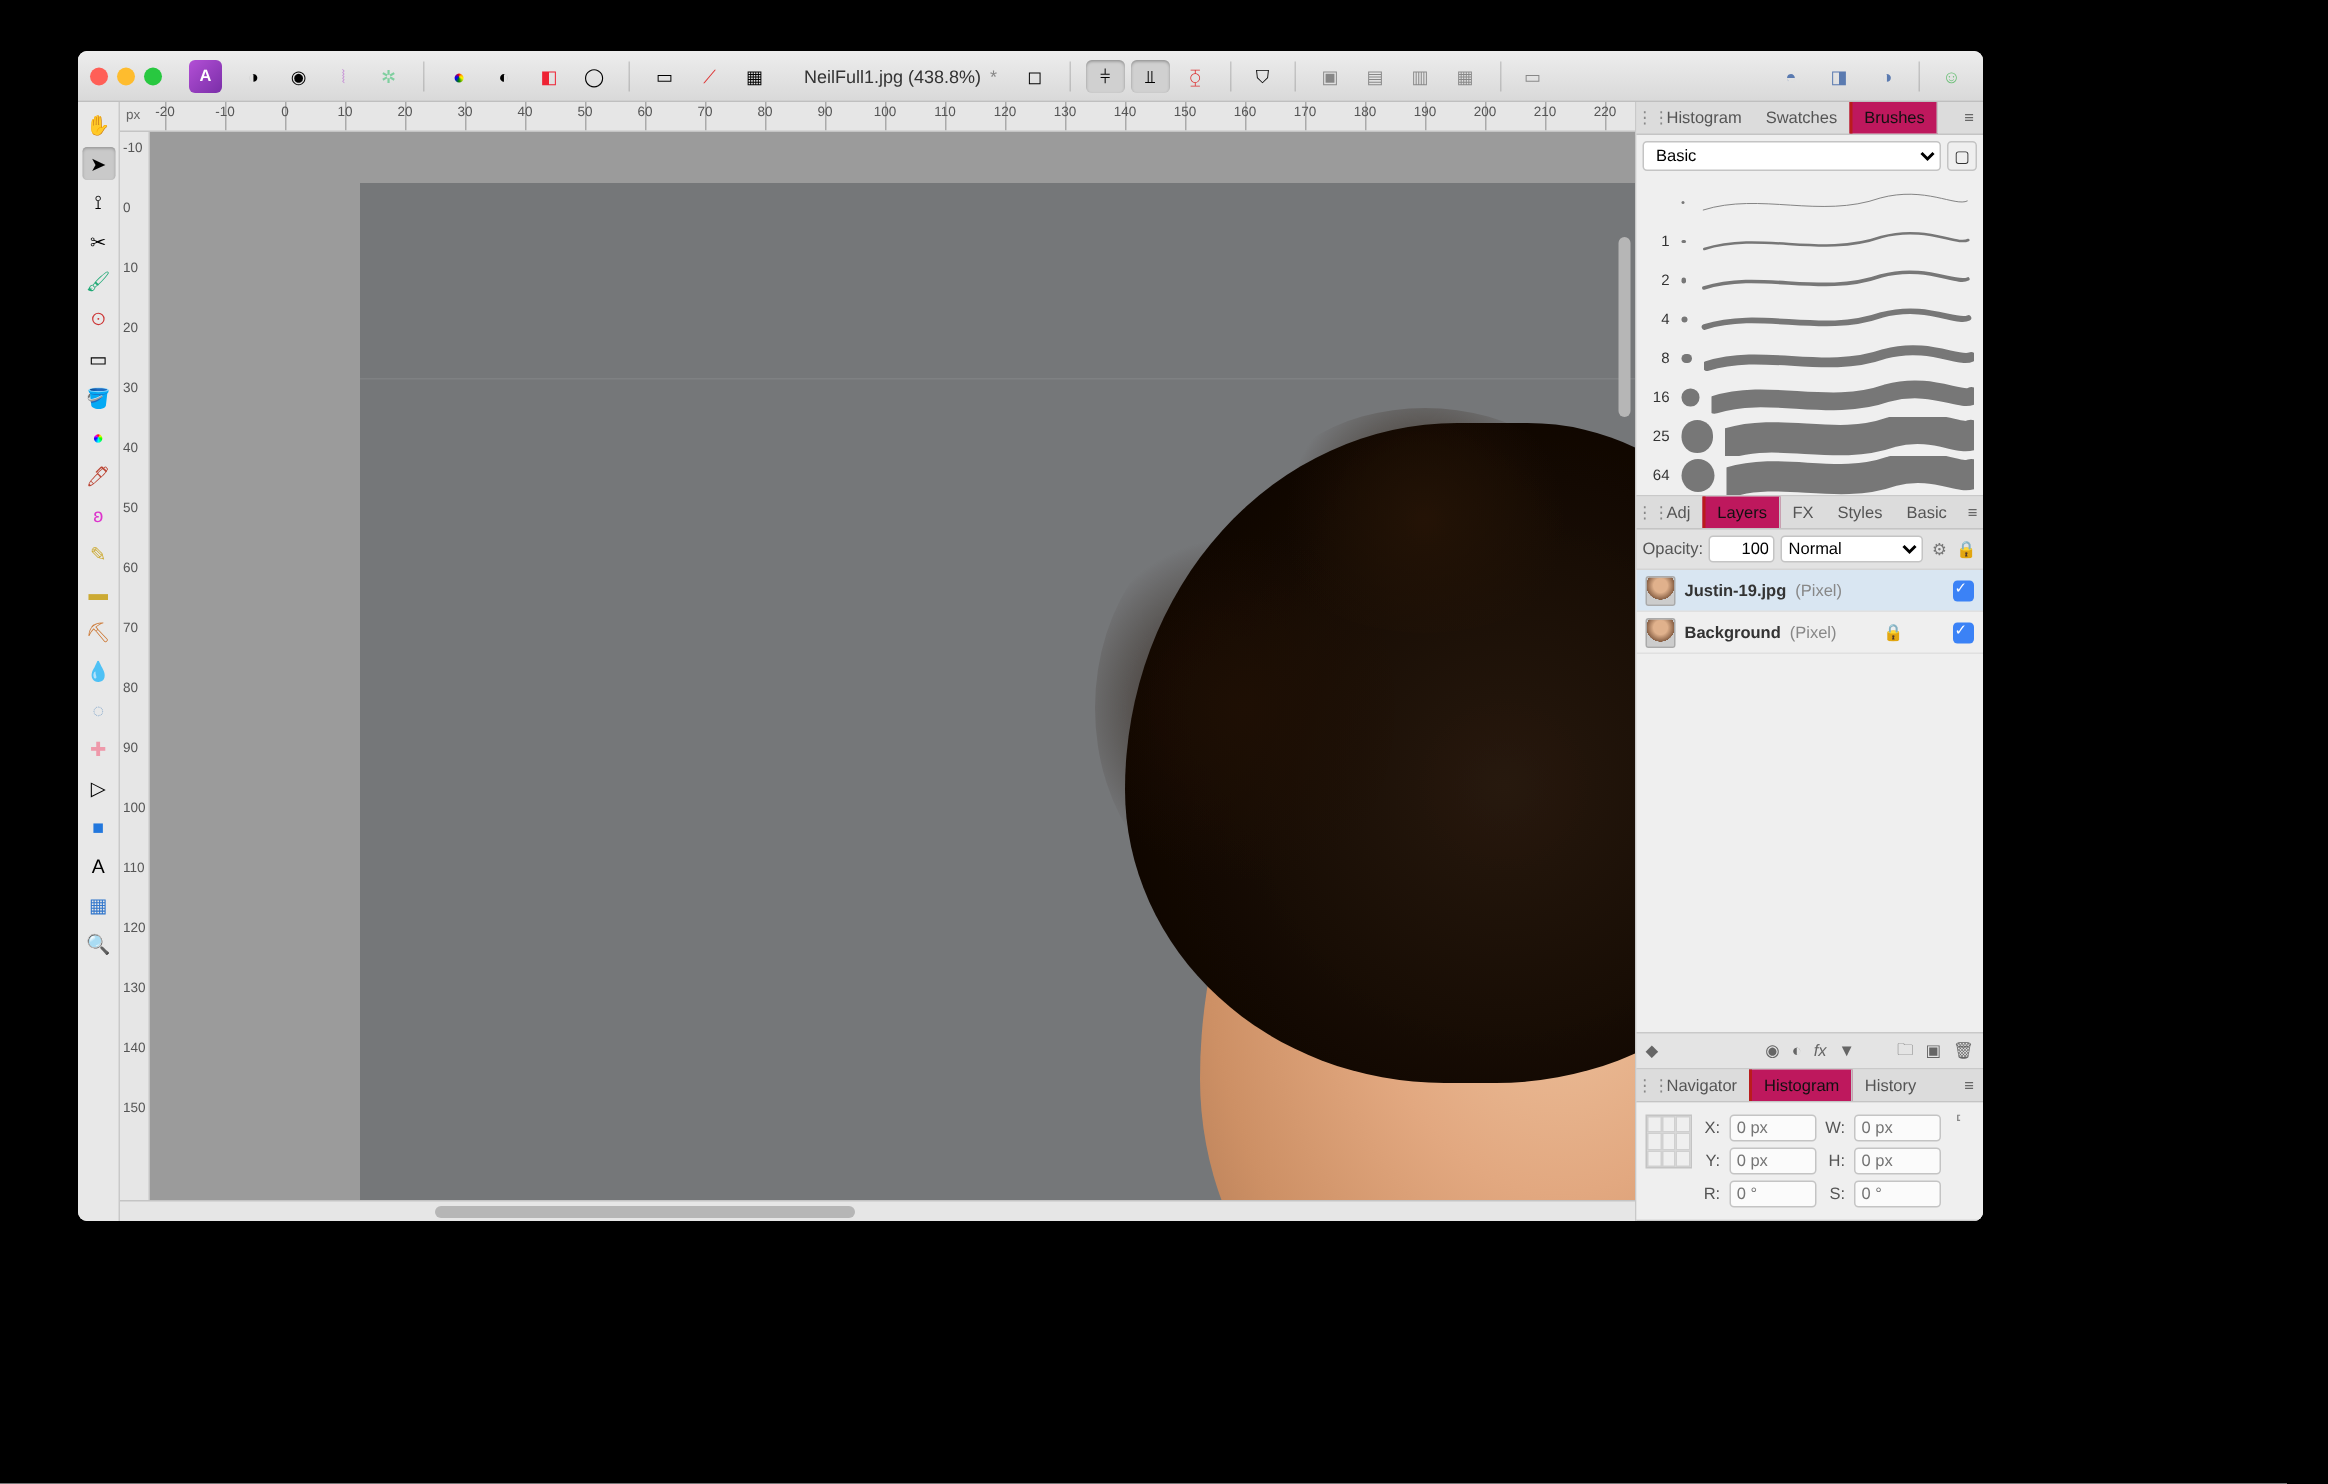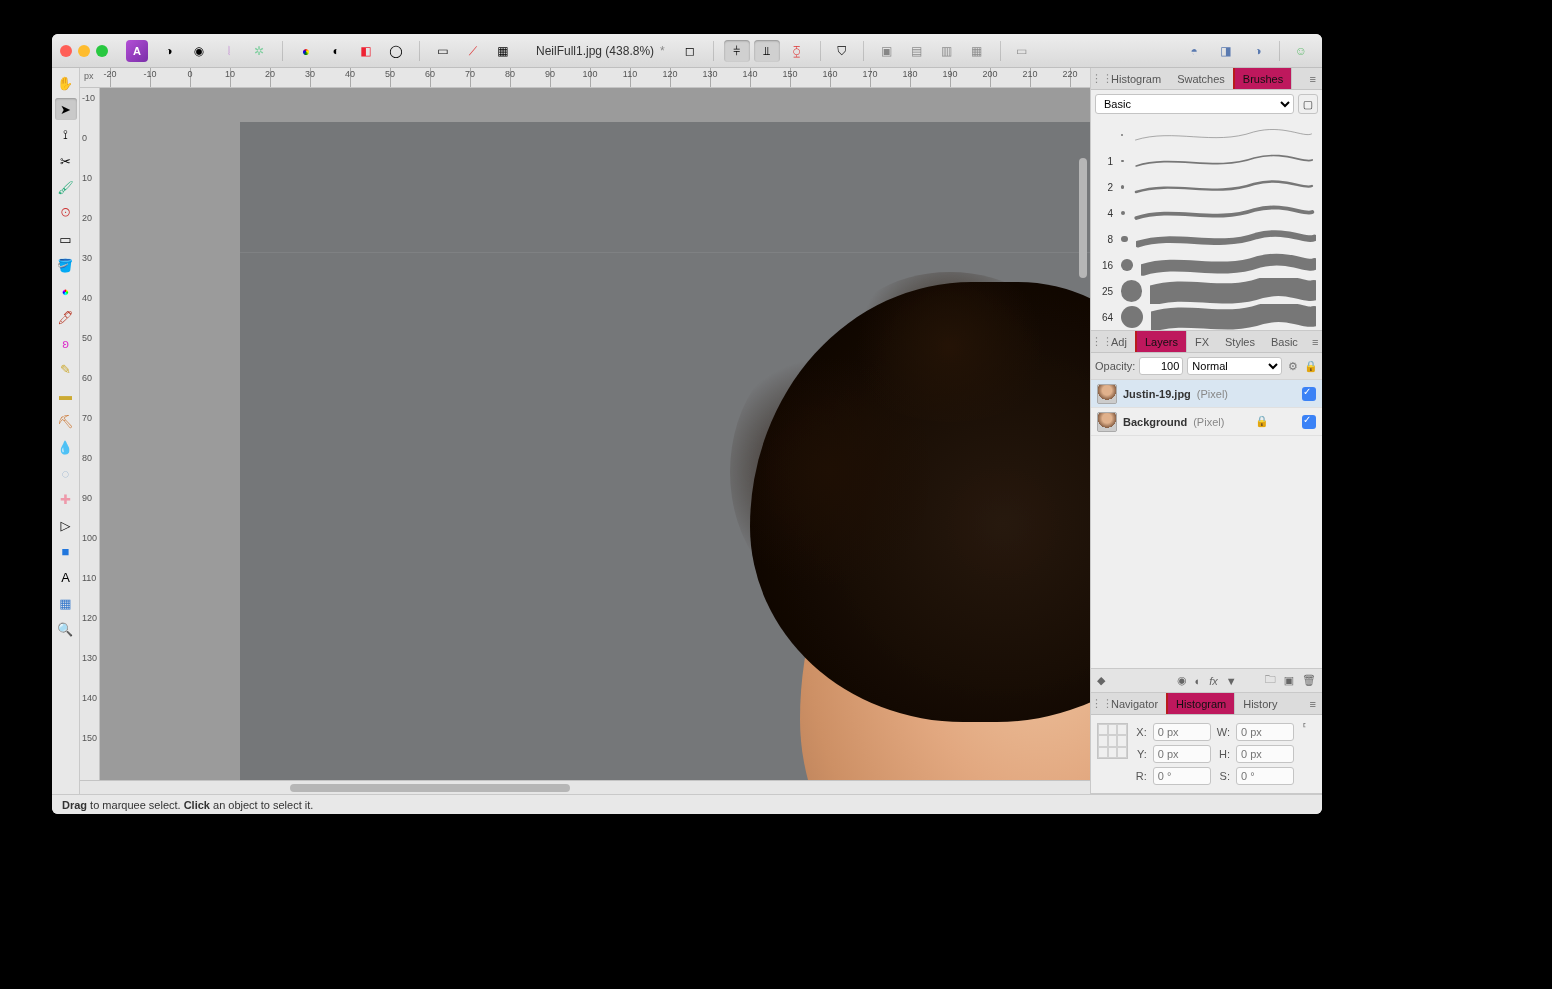--- a/index.html
+++ b/index.html
@@ -450,16 +450,13 @@
               <label>S:</label>
               <input placeholder="0 °" style="">
             </div>
             <div class="trf-link">⎵</div>
           </div>
         </div>
       </div>
     </div>
   </div>
 
-  <div class="status">
-    <span id="status-hint"><b>Drag</b> to marquee select. <b>Click</b> an object to select it.</span>
-  </div>
 </div>
 
 </body></html>

